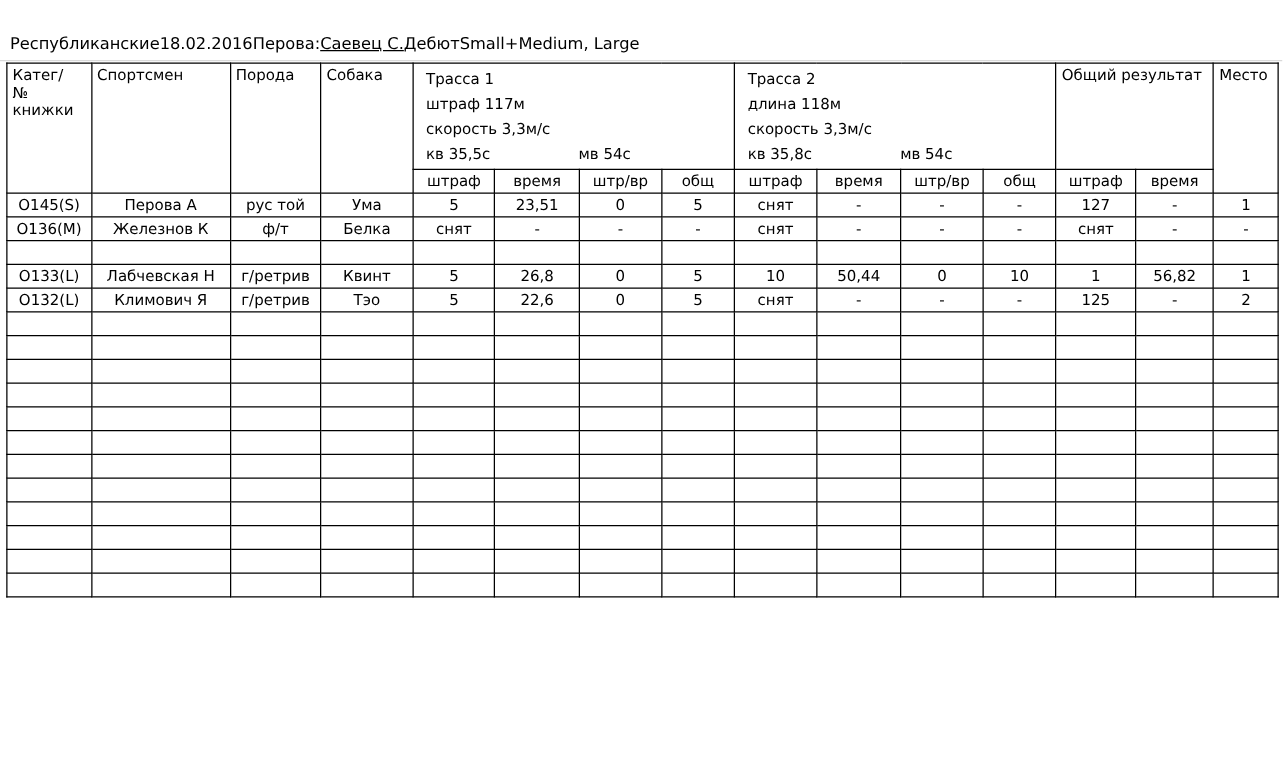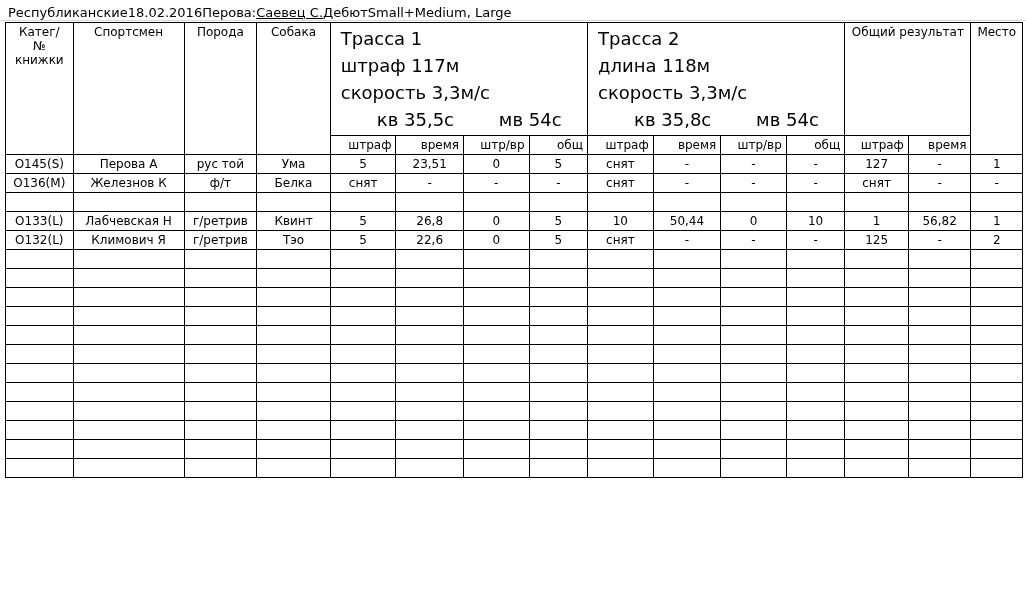--- a/index.html
+++ b/index.html
@@ -18,24 +18,25 @@
   .page {
     position: relative;
     width: 1026px;
     height: 610px;
     box-sizing: border-box;
   }
   .header-bar {
     height: 20px;
     border-bottom: 1px solid #d9d9d9;
     display: flex;
-    align-items: flex-end;
+    align-items: flex-start;
     padding-left: 8px;
     font-size: 13px;
     white-space: nowrap;
+    margin-top: 28px;
   }
   .header-bar .seg { margin-right: 0; }
   .hdr-title { margin-right: 20px; }
   .hdr-date { margin-right: 52px; }
   .hdr-judge-label { margin-right: 3px; }
   .hdr-judge-name { margin-right: 48px; text-decoration: underline; }
   .hdr-class { margin-right: 28px; }
   .hdr-sizes { }
 
   table.grid {
@@ -50,44 +51,43 @@
     font-weight: normal;
     font-size: 12px;
     padding: 2px 4px;
     vertical-align: top;
     height: 14px;
     overflow: hidden;
     white-space: nowrap;
   }
   td.c { text-align: center; vertical-align: middle; }
   td.l { text-align: center; vertical-align: middle; }
-  td.tl { text-align: center; vertical-align: top; margin-top: 12px; }
+  td.tl { text-align: left; vertical-align: top; margin-top: 12px; }
 
   .trackcell {
     padding: 0;
     vertical-align: top;
   }
   .track-inner {
     display: flex;
     flex-direction: column;
     height: 100%;
   }
   .track-line {
     padding: 3px 6px 3px 6px;
-    font-size: 18px;
+    font-size: 12px;
     white-space: nowrap;
   }
   .track-line.kv {
     display: flex;
-    margin-left: 36px;
   }
   .track-line .kv1 { width: 122px; }
   .track-line .kv2 { }
 
-  .sub-head td { text-align: right; vertical-align: middle; height: 20px; }
+  .sub-head td { text-align: center; vertical-align: middle; height: 20px; }
 
   .data-row td { height: 24px; }
   .empty-row td { height: 24px; }
 
   
   col.w-kat   { width: 67px; }
   col.w-sport { width: 110px; }
   col.w-poroda{ width: 72px; }
   col.w-dog   { width: 73px; }
   col.w-s1    { width: 65px; }

